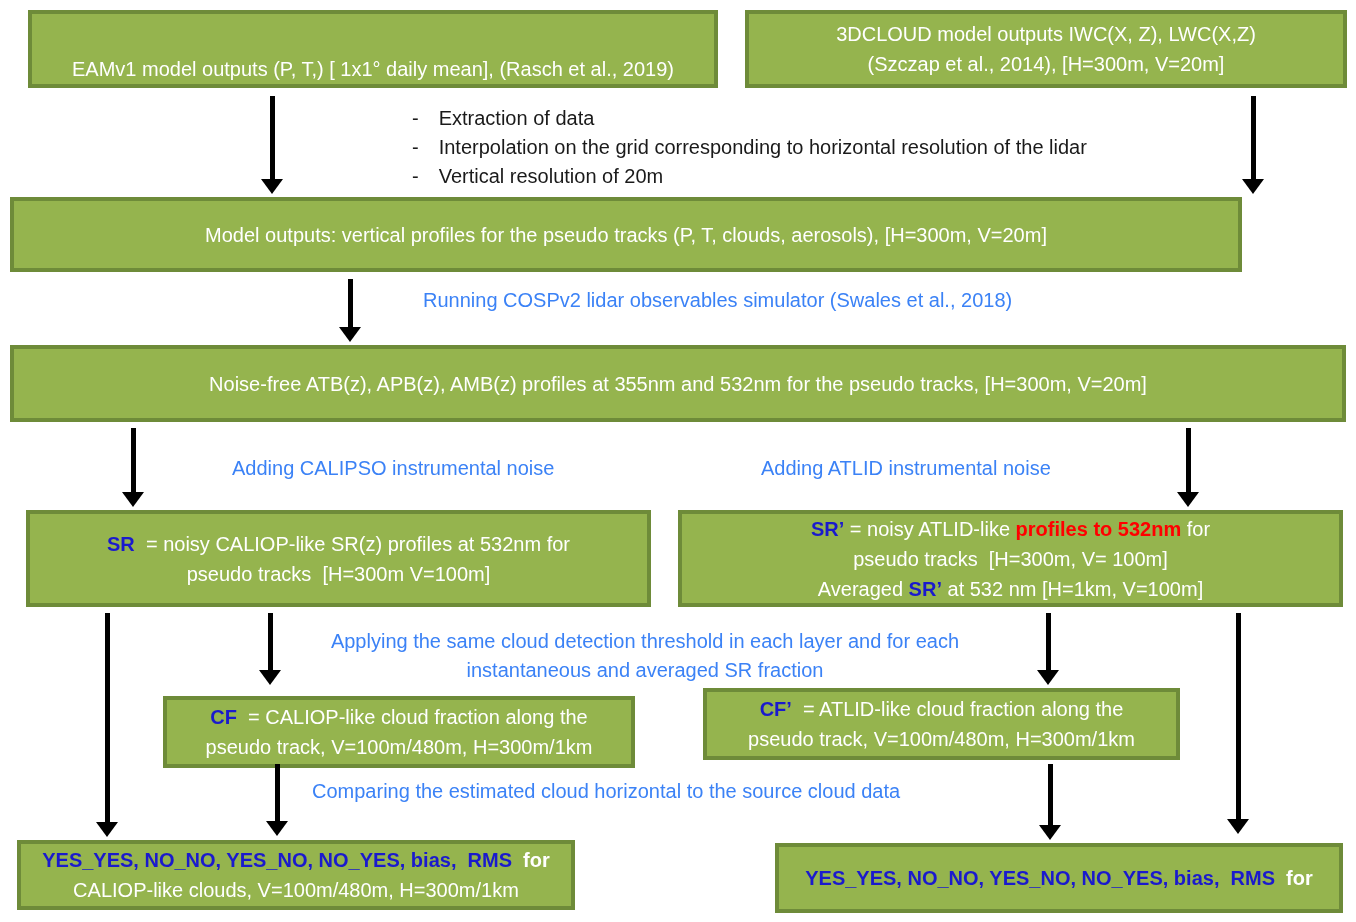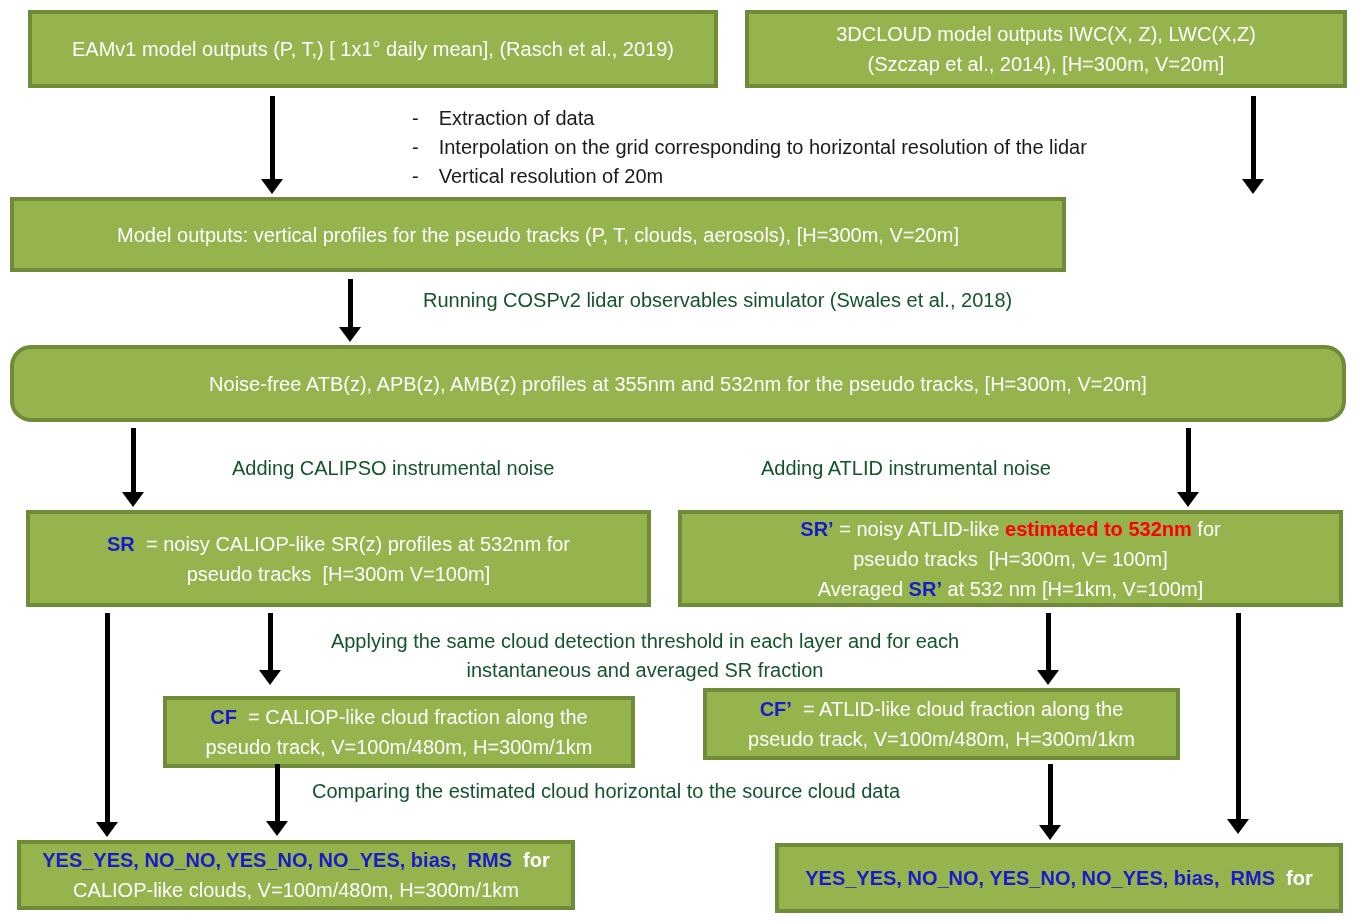--- a/index.html
+++ b/index.html
@@ -30,21 +30,21 @@
     align-items: center;
     text-align: center;
     font-size: 20px;
   }
   .gbox .line { line-height: 30px; white-space: nowrap; }
   .blue { color: var(--blue-text); font-weight: bold; }
   .red  { color: var(--red-text);  font-weight: bold; }
   .bold { font-weight: bold; }
   .note {
     position: absolute;
-    color: #14532d;
+    color: #3b82f6;
     font-size: 20px;
     white-space: nowrap;
   }
   .note.center { text-align: center; white-space: normal; margin-top: 7px; }
   .bullets { position: absolute; color: #1a1a1a; font-size: 20px; }
   .bullets .brow { display: flex; gap: 20px; line-height: 29px; white-space: nowrap; }
   .arrow { position: absolute; width: 22px; }
   .arrow .stem {
     position: absolute;
     left: 8.5px; top: 0; bottom: 13px;
@@ -58,21 +58,21 @@
     border-left: 11px solid transparent;
     border-right: 11px solid transparent;
     border-top: 15px solid var(--arrow-color);
   }
 </style>
 </head>
 <body>
 
 <div id="canvas">
 
-  <div class="gbox" style="left:28px; top:10px; width:690px; height:78px;">
+  <div class="gbox" style="left:28px; top:10px; width:690px; height:78px;justify-content:flex-end;">
     <div class="line">EAMv1 model outputs (P, T,) [ 1x1° daily mean], (Rasch et al., 2019)</div>
   </div>
 
   <div class="gbox" style="left:745px; top:10px; width:602px; height:78px;align-items:center;">
     <div class="line">3DCLOUD model outputs IWC(X, Z), LWC(X,Z)</div>
     <div class="line">(Szczap et al., 2014), [H=300m, V=20m]</div>
   </div>
 
   <div class="arrow" style="left:261px; top:96px; height:98px;">
     <div class="stem"></div>
@@ -91,31 +91,31 @@
     <div class="brow">
       <span class="dash">-</span>
       <span>Interpolation on the grid corresponding to horizontal resolution of the lidar</span>
     </div>
     <div class="brow">
       <span class="dash">-</span>
       <span>Vertical resolution of 20m</span>
     </div>
   </div>
 
-  <div class="gbox" style="left:10px; top:197px; width:1056px; height:75px;">
+  <div class="gbox" style="left:10px; top:197px; width:1232px; height:75px;">
     <div class="line">Model outputs: vertical profiles for the pseudo tracks (P, T, clouds, aerosols), [H=300m, V=20m]</div>
   </div>
 
   <div class="arrow" style="left:339px; top:279px; height:63px;">
     <div class="stem"></div>
     <div class="head"></div>
   </div>
   <div class="note" style="left:423px; top:289px;">Running COSPv2 lidar observables simulator (Swales et al., 2018)</div>
 
-  <div class="gbox" style="left:10px; top:345px; width:1336px; height:77px;border-radius:21px;">
+  <div class="gbox" style="left:10px; top:345px; width:1336px; height:77px;">
     <div class="line">Noise-free ATB(z), APB(z), AMB(z) profiles at 355nm and 532nm for the pseudo tracks, [H=300m, V=20m]</div>
   </div>
 
   <div class="arrow" style="left:122px; top:428px; height:79px;">
     <div class="stem"></div>
     <div class="head"></div>
   </div>
   <div class="arrow" style="left:1177px; top:428px; height:79px;">
     <div class="stem"></div>
     <div class="head"></div>
@@ -125,21 +125,21 @@
 
   <div class="gbox" style="left:26px; top:510px; width:625px; height:97px;">
     <div class="line">
       <span class="blue">SR</span><span>&nbsp; = noisy CALIOP-like SR(z) profiles at 532nm for</span>
     </div>
     <div class="line">pseudo tracks&nbsp; [H=300m V=100m]</div>
   </div>
 
   <div class="gbox" style="left:678px; top:510px; width:665px; height:97px;">
     <div class="line">
-      <span class="blue">SR’</span><span> = noisy ATLID-like </span><span class="red">estimated to 532nm</span><span> for</span>
+      <span class="blue">SR’</span><span> = noisy ATLID-like </span><span class="red">profiles to 532nm</span><span> for</span>
     </div>
     <div class="line">pseudo tracks&nbsp; [H=300m, V= 100m]</div>
     <div class="line">
       <span>Averaged </span><span class="blue">SR’</span><span> at 532 nm [H=1km, V=100m]</span>
     </div>
   </div>
 
   <div class="arrow" style="left:96px; top:613px; height:224px;">
     <div class="stem"></div>
     <div class="head"></div>

